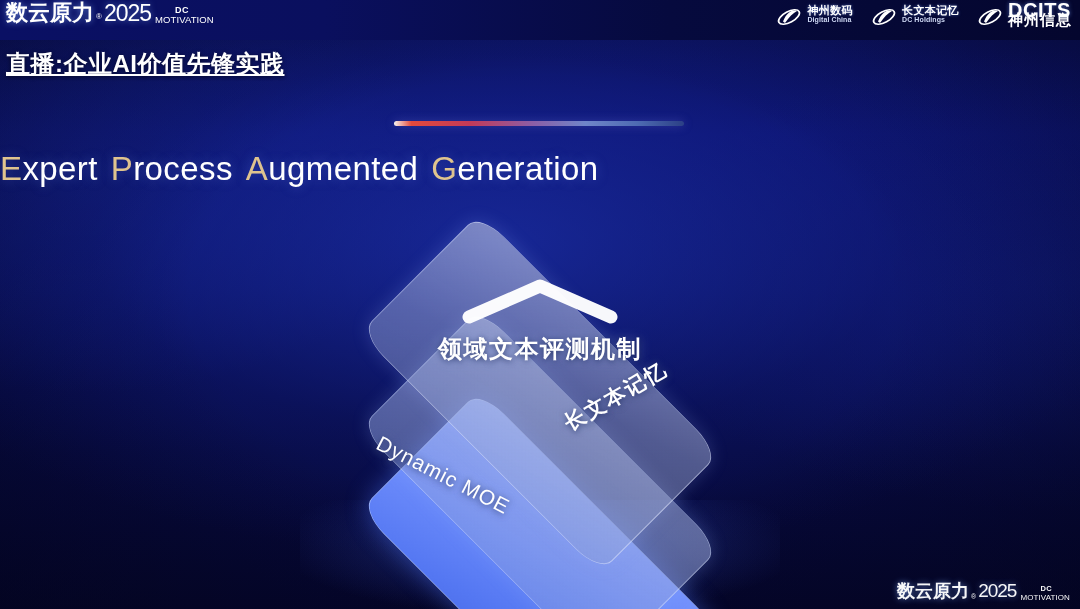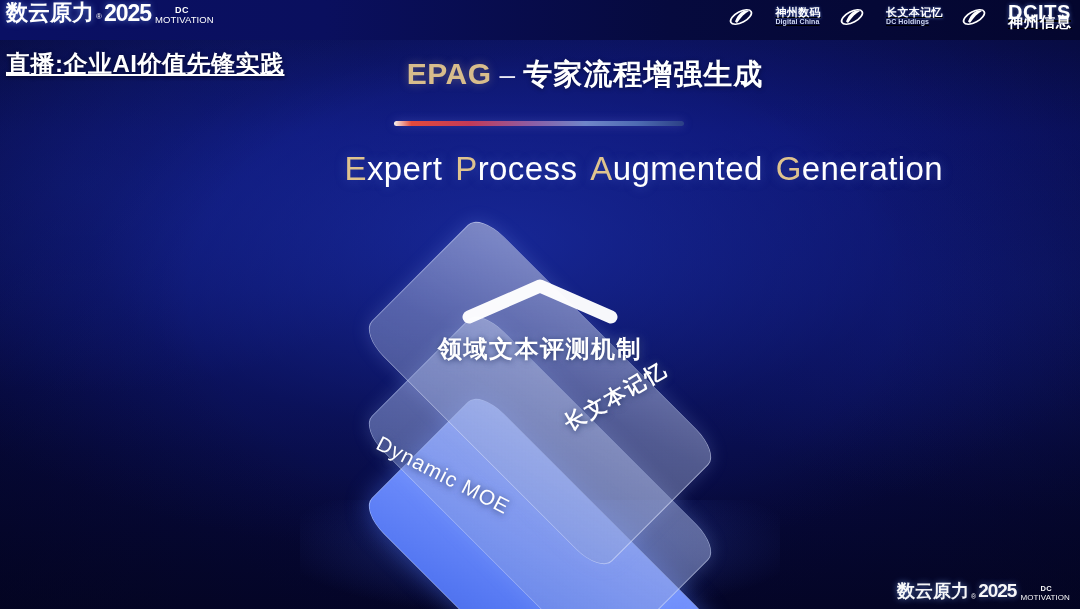--- a/index.html
+++ b/index.html
@@ -37,21 +37,21 @@
     display:flex; align-items:flex-end; gap:2px;
     color:#ffffff;
   }
   .bl-cn {
     font-size:22px; font-weight:bold; letter-spacing:0px;
     line-height:24px;
     text-shadow:0 0 6px rgba(130,170,255,.65);
   }
   .bl-reg { font-size:8px; line-height:16px; }
   .bl-year {
-    font-size:23px; font-weight:bold; line-height:24px;
+    font-size:23px; font-weight:normal; line-height:24px;
     letter-spacing:-1px;
     text-shadow:0 0 6px rgba(130,170,255,.6);
   }
   .bl-dc {
     display:flex; flex-direction:column; line-height:9px;
     margin-left:2px; margin-bottom:1px;
   }
   .bl-dc .d1 { font-size:9px; font-weight:bold; letter-spacing:.4px;padding-left:20px; }
   .bl-dc .d2 { font-size:9.5px; font-weight:normal; letter-spacing:.1px; }
 
@@ -61,21 +61,21 @@
     letter-spacing:.5px;
     text-shadow:0 1px 4px rgba(0,0,0,.55);
     text-decoration:underline;
   }
 
   
   #partners {
     position:absolute; right:8px; top:5px; z-index:8;
     display:flex; align-items:center; gap:18px;
   }
-  .partner { display:flex; align-items:center; gap:21px;text-decoration:underline; }
+  .partner { display:flex; gap:5px; }
   .pswirl { width:26px; height:24px; flex:none; }
   .ptext { display:flex; flex-direction:column; line-height:10px; }
   .ptext .pcn {
     font-size:11px; font-weight:bold; color:#ffffff; letter-spacing:.4px;
     text-shadow:0 0 3px rgba(120,160,255,.6);
   }
   .ptext .pen { font-size:7px; font-weight:bold; color:#cfd9f5; letter-spacing:.1px; }
   .ptext .pcn-big {
     font-size:20px; font-weight:bold; color:#ffffff; letter-spacing:.6px;
     text-shadow:0 0 4px rgba(120,160,255,.6);
@@ -101,21 +101,21 @@
 
   #divider {
     position:absolute; top:121px; left:394px; width:290px; height:5px;
     border-radius:3px; z-index:5;
     background:linear-gradient(90deg,#f7f3ee 0%,#e34a3c 6%,#c23a58 26%,#8b5ea6 48%,#6f86c9 66%,#4e6bb2 84%,#2b3f86 100%);
     box-shadow:0 0 10px rgba(120,120,220,.35);
   }
 
   #subtitle {
     position:absolute; top:150px; left:0; width:956px;
-    text-align:right; z-index:5;
+    text-align:left; z-index:5;
     font-size:33px; letter-spacing:.4px;
     color:#ffffff;
     text-shadow:0 0 12px rgba(110,140,240,.35);
   }
   #subtitle .cap { color:#e0c48e; }
   #subtitle .word { margin-right:13px; }
 
   
   #stack { position:absolute; left:0; top:0; width:1080px; height:609px; z-index:4; }
 
@@ -242,23 +242,20 @@
         <path d="M14 33 C22 13, 34 9, 42 12 C34 16, 26 24, 18 36 Z" fill="#ffffff"></path>
       </svg>
       <span class="ptext">
         <span class="pcn-big">DCITS</span>
         <span class="pcn-sub">神州信息</span>
       </span>
     </div>
 
   </div>
 
-  <div id="maintitle">
-    <span class="t-en">EPAG</span><span class="t-dash">–</span><span class="t-cn">专家流程增强生成</span>
-  </div>
 
   <div id="divider"></div>
 
   <div id="subtitle">
     <span class="word"><span class="cap">E</span><span>xpert</span></span><span class="word"><span class="cap">P</span><span>rocess</span></span><span class="word"><span class="cap">A</span><span>ugmented</span></span><span class="word"><span class="cap">G</span><span>eneration</span></span>
   </div>
 
   <div id="stack">
 
     <div class="plate" id="plate-bot">

